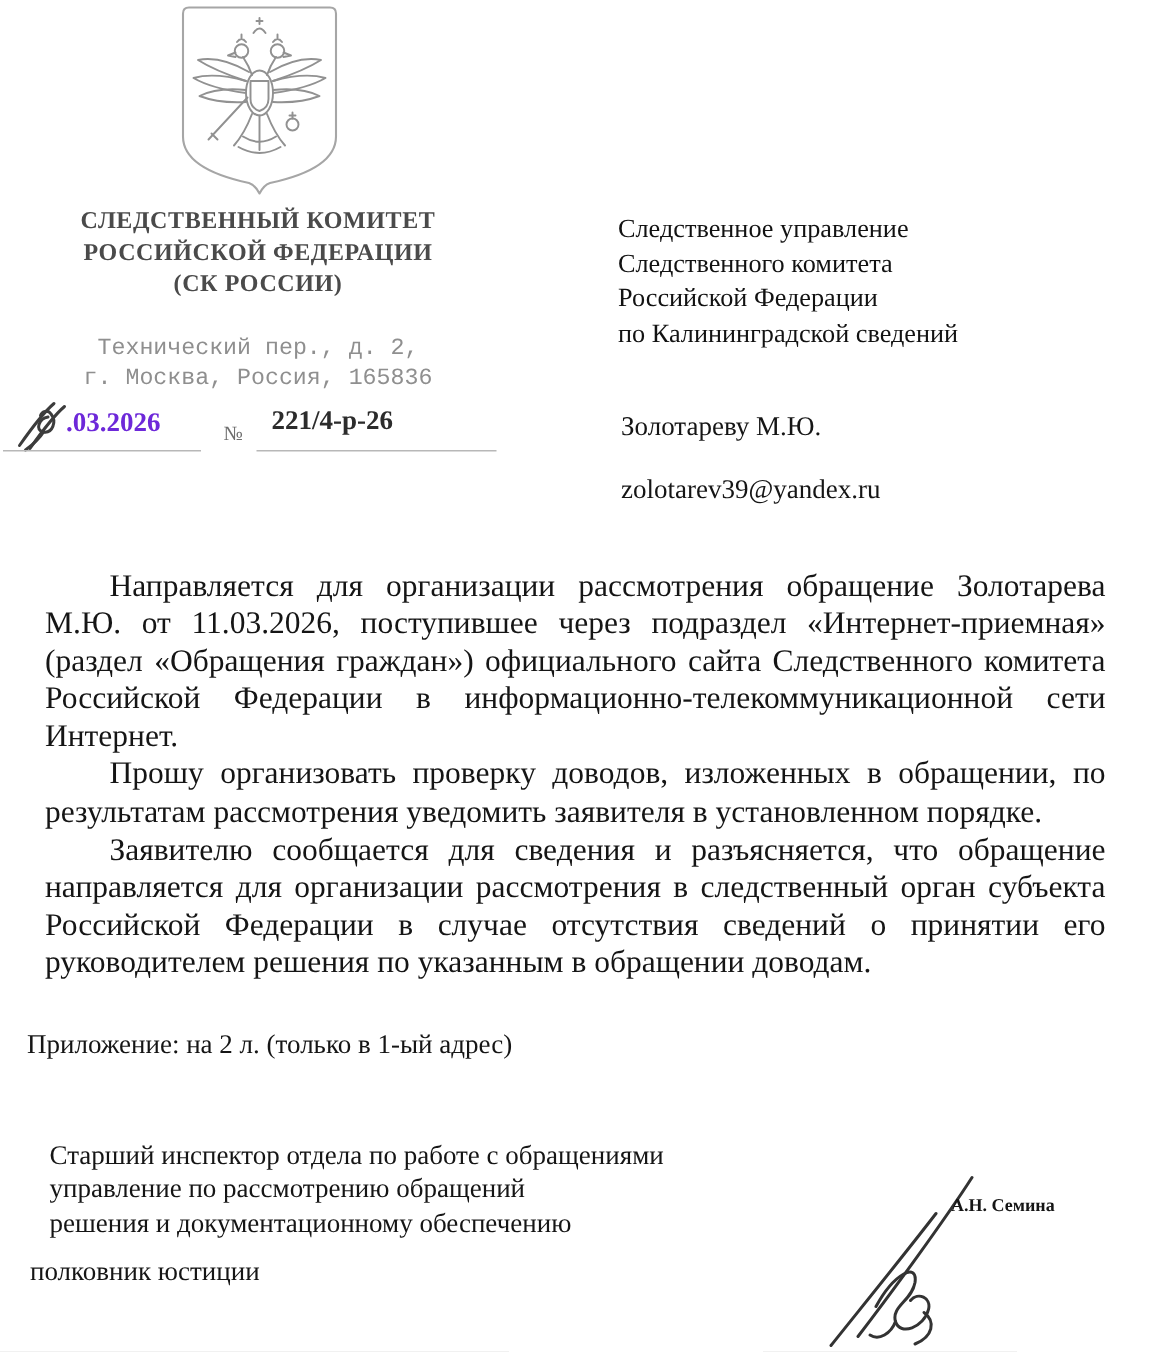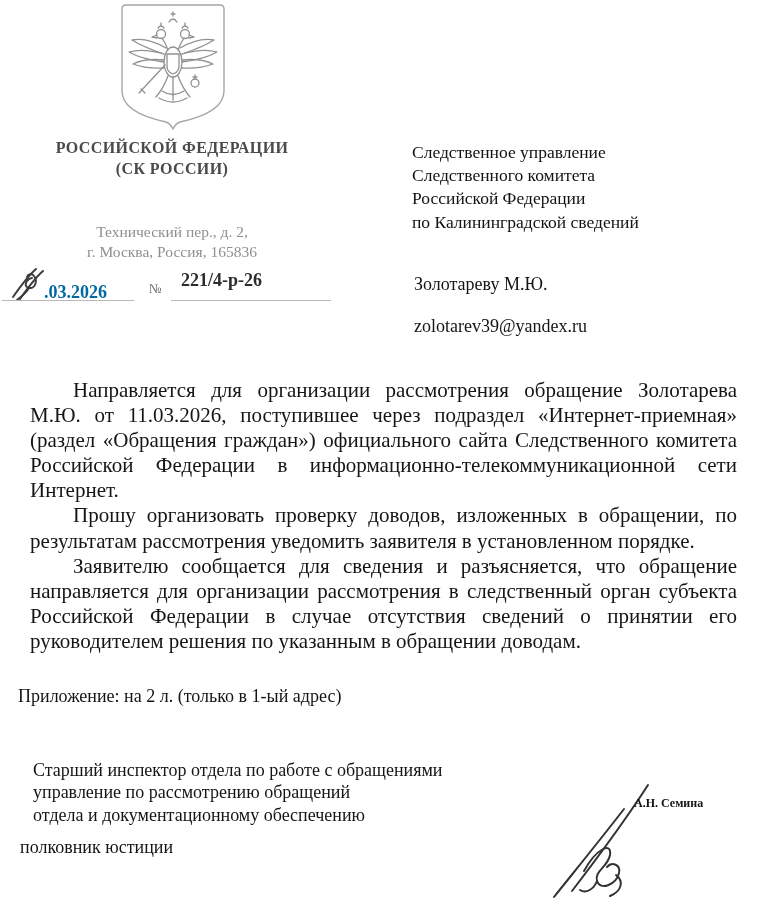--- a/index.html
+++ b/index.html
@@ -15,26 +15,26 @@
   }
   
   .emblem { position: absolute; left: 113px; top: 3px; width: 120px; height: 128px; }
   .org-title {
     position: absolute; left: 0; top: 137px; width: 344px;
     text-align: center; font-weight: bold; font-size: 16px;
     line-height: 21px; letter-spacing: .4px; color: #4a4a4a;
   }
   .address {
     position: absolute; left: 0; top: 222px; width: 344px;
-    text-align: center; font-size: 15.5px; line-height: 20px; color: #8f8f8f;
+    text-align: center; font-size: 15.5px; line-height: 20px; color: #8f8f8f; font-family: Liberation Mono, monospace;
   }
   .hand-date { position: absolute; left: 8px; top: 266px; width: 40px; height: 38px; }
   .date-printed {
     position: absolute; left: 44px; top: 271px;
-    font-size: 18px; font-weight: 600; color: #0369a1; margin-top: 11px;
+    font-size: 18px; font-weight: 600; color: #6d28d9;
   }
   .rule { position: absolute; height: 0; border-top: 1.5px solid #b8b8b8; }
   .rule-date { left: 2px; top: 300px; width: 132px; }
   .rule-number { left: 171px; top: 300px; width: 160px; }
   .numero {
     position: absolute; left: 149px; top: 281px;
     font-size: 13.5px; color: #6e6e6e;
   }
   .doc-number {
     position: absolute; left: 181px; top: 270px;
@@ -104,20 +104,21 @@
         <circle cx="82" cy="80" r="4"></circle>
         <path d="M82 76 V72 M80 74 H84"></path>
 
         <path d="M55 73 Q50 86 43 94 M60 74 V97 M65 73 Q70 86 77 94"></path>
         <path d="M49 88 Q60 95 71 88 M46 95 Q60 103 74 95"></path>
       </g>
     </svg>
   </div>
 
   <div class="org-title">
+    <div>СЛЕДСТВЕННЫЙ КОМИТЕТ</div>
     <div>РОССИЙСКОЙ ФЕДЕРАЦИИ</div>
     <div>(СК РОССИИ)</div>
   </div>
 
   <div class="address">
     <div>Технический пер., д. 2,</div>
     <div>г. Москва, Россия, 165836</div>
   </div>
 
   <div class="hand-date">
@@ -148,21 +149,21 @@
   <div class="body-text">
     <p>Направляется для организации рассмотрения обращение Золотарева М.Ю. от 11.03.2026, поступившее через подраздел «Интернет-приемная» (раздел «Обращения граждан») официального сайта Следственного комитета Российской Федерации в информационно-телекоммуникационной сети Интернет.</p>
     <p>Прошу организовать проверку доводов, изложенных в обращении, по результатам рассмотрения уведомить заявителя в установленном порядке.</p>
     <p>Заявителю сообщается для сведения и разъясняется, что обращение направляется для организации рассмотрения в следственный орган субъекта Российской Федерации в случае отсутствия сведений о принятии его руководителем решения по указанным в обращении доводам.</p>
   </div>
   <div class="attachment">Приложение: на 2 л. (только в 1-ый адрес)</div>
 
   <div class="sign-block">
     <div>Старший инспектор отдела по работе с обращениями</div>
     <div>управление по рассмотрению обращений</div>
-    <div>отдела и документационному обеспечению</div>
+    <div>решения и документационному обеспечению</div>
   </div>
   <div class="rank">полковник юстиции</div>
 
   <div class="signature">
     <svg width="122" height="120" viewBox="0 0 122 120">
       <g fill="none" stroke="#333333" stroke-width="2" stroke-linecap="round">
         <path d="M22 112 C45 82 80 34 98 6"></path>
         <path d="M4 118 C28 88 54 56 74 30"></path>
         <path d="M34 92 C46 70 62 62 60 76 C58 88 44 92 47 102 C50 112 66 106 69 94 C71 86 62 82 57 88"></path>
         <path d="M47 102 C44 110 36 115 30 111"></path>

